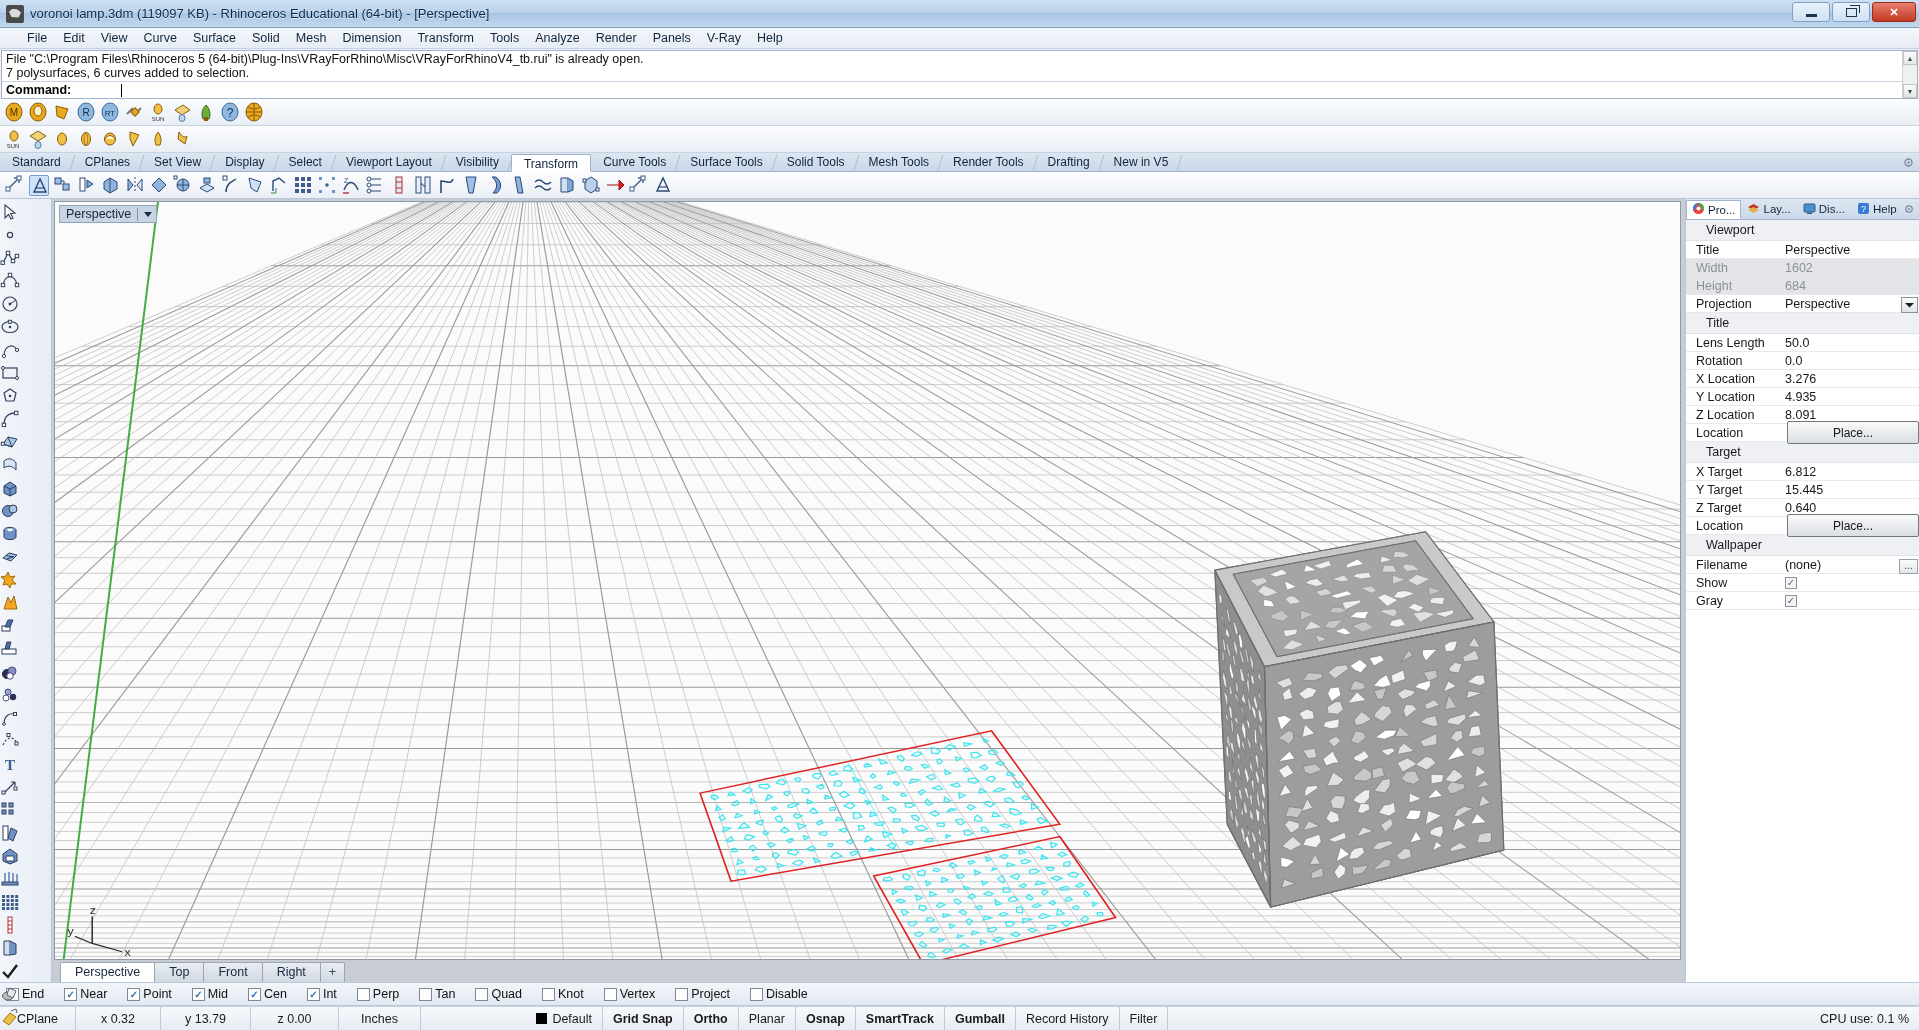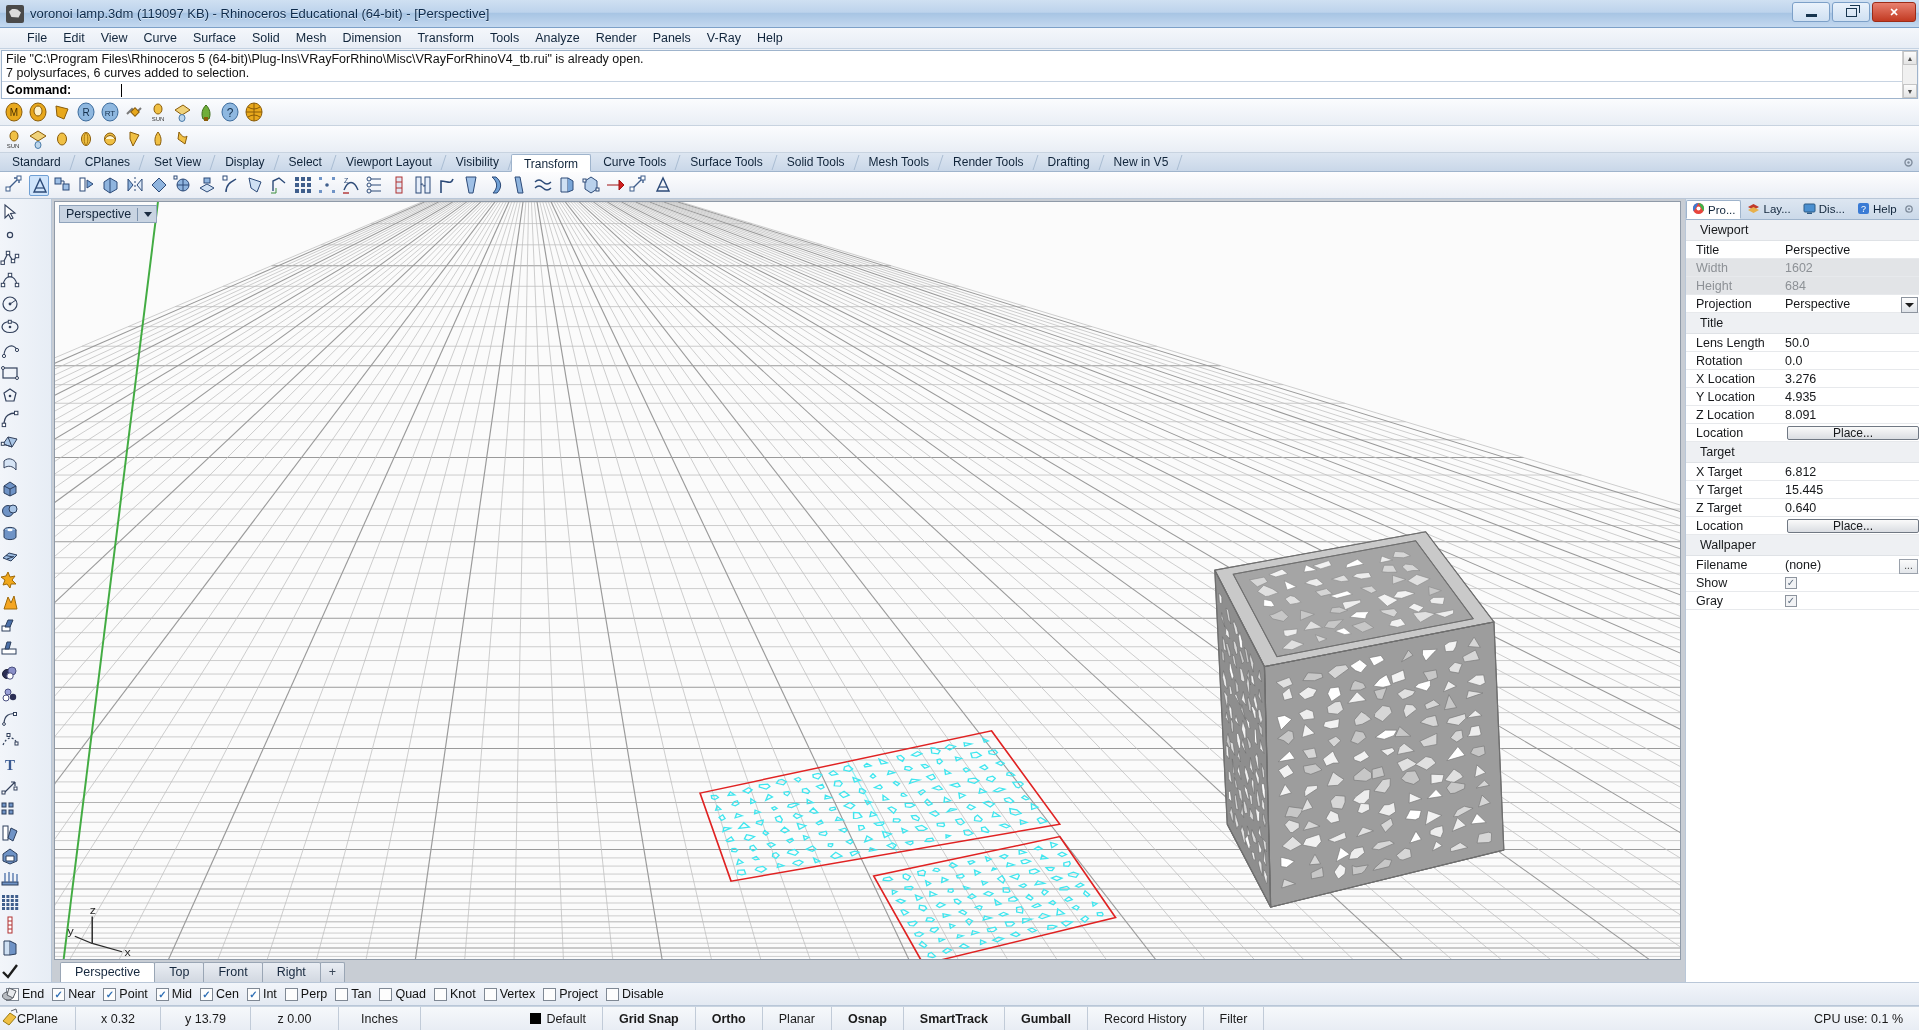--- a/index.html
+++ b/index.html
@@ -188,75 +188,75 @@
   }
   .rp-tabs { display: flex; align-items: center; height: 20px; background: linear-gradient(to bottom,#dde6f1,#cbd9e9); position: relative;}
   .rp-tabs .rt {
     display: flex; align-items: center; gap: 3px;
     font-size: 11.5px; padding: 2px 5px; height: 19px; color: #11253b; white-space: nowrap;
     border: 1px solid transparent;
   }
   .rp-tabs .rt.active { background: #fff; border: 1px solid #9fb4cc; border-bottom-color:#fff; border-radius:2px 2px 0 0; margin-bottom:-1px;}
   .rp-body { flex: 1 1 auto; background: #fff; border-top: 1px solid #9fb4cc; overflow: hidden; }
   .grp {
-    background: #eef0f3; padding: 3px 14px; font-size: 12.5px; color: #16181b;
+    background: #eef0f3; padding: 3px 20px; font-size: 12.5px; color: #16181b;
     border-bottom: 1px solid #dfe2e6;
   }
   .prow { display: flex; height: 18px; border-bottom: 1px solid #e7e9ec; align-items: center; }
   .prow .k { flex: 0 0 94px; padding-left: 10px; color: #16181b; font-size: 12.5px; }
   .prow .v { flex: 1 1 auto; padding-left: 5px; color: #16181b; font-size: 12.5px; position: relative; display:flex; align-items:center; }
   .prow.dim { background: #e2e4e7; }
   .prow.dim .k, .prow.dim .v { color: #8d9196; }
   .prow .v .dropbtn {
     position:absolute; right: 1px; top: 0px; width: 17px; height: 16px;
     border: 1px solid #8d949e; background: linear-gradient(to bottom,#fdfdfd,#dfe3e8);
     display:flex; align-items:center; justify-content:center;
   }
   .prow .v .dots {
     position:absolute; right: 1px; top: 1px; width: 19px; height: 15px;
     border: 1px solid #9aa1ab; background: linear-gradient(to bottom,#fbfbfb,#e3e6ea);
     display:flex; align-items:center; justify-content:center; font-size:10px; color:#444; line-height:6px;
   }
   .placebtn {
-    width: 132px; height: 14px; margin-left: 2px;
+    width: 132px; height: 23px; margin-left: 2px;
     border: 1px solid #707883; border-radius: 2px;
     background: linear-gradient(to bottom,#fafafa,#dadde2);
     display: flex; align-items: center; justify-content: center;
     font-size: 12px; color: #16181b;
   }
   .chk {
     width: 12px; height: 12px; border: 1px solid #8d949e; background: #f2f3f5;
     display: inline-flex; align-items: center; justify-content: center;
     font-size: 10px; color: #5b6b7d; line-height: 10px;
   }
 
   
   .osnapbar {
     flex: 0 0 24px;
     background: linear-gradient(to bottom,#f2f5fa,#e3e9f2);
     border-top: 1px solid #b9c7d8; border-bottom: 1px solid #b9c7d8;
-    display: flex; align-items: center; padding-left: 6px; gap: 3px;
+    display: flex; align-items: center; padding-left: 6px; gap: 15px;
   }
   .osnapbar .oitem { display: flex; align-items: center; gap: 3px; margin-right: 5px; font-size: 12.5px; color: #111; }
   .osnapbar .obox {
     width: 13px; height: 13px; border: 1px solid #7f8894; background: #fdfdfd;
     display: inline-flex; align-items: center; justify-content: center; font-size: 10px; line-height:9px;
   }
   .osnapbar .obox.on { color: #2f6fb5; font-weight: bold; }
 
   
   .statusbar {
     flex: 0 0 24px;
     background: linear-gradient(to bottom,#f6f8fb,#e8edf4);
     display: flex; align-items: stretch; font-size: 12.5px; color: #1a1a1a;
     border-top: 1px solid #c8d3e0;
   }
   .statusbar .cell {
     display: flex; align-items: center; justify-content: center;
-    border-right: 1px solid #c1cbd8; padding: 0 16px; white-space: nowrap;
+    border-right: 1px solid #c1cbd8; padding: 0 10px; white-space: nowrap;
   }
   .statusbar .cell.b { font-weight: bold; }
   .statusbar .cell.left { justify-content: flex-end; }
   .swatch { width: 11px; height: 11px; background: #000; margin-right: 5px; display:inline-block; }
 </style>
 </head>
 <body>
 
 <div id="app">
 

